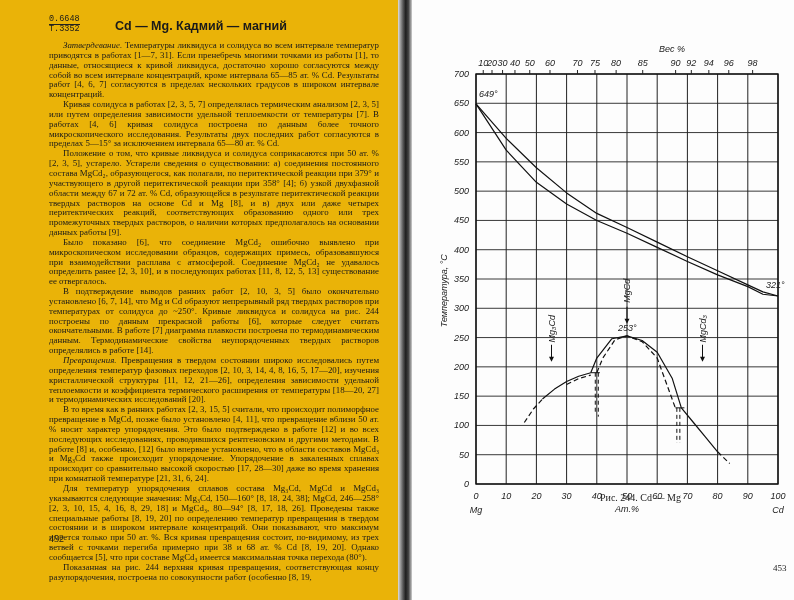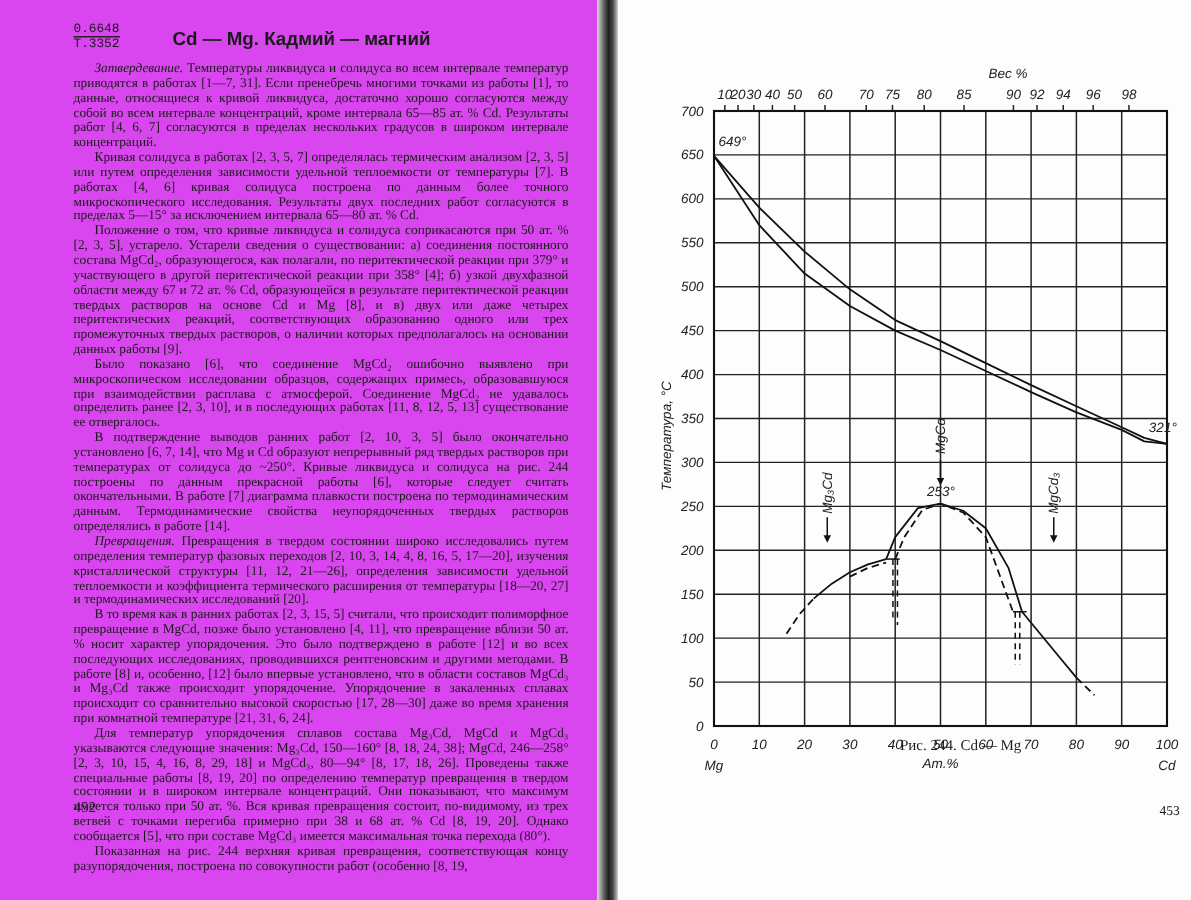--- a/index.html
+++ b/index.html
@@ -1,27 +1,27 @@
 <!DOCTYPE html>
 <html><head>
 <meta charset="utf-8">
 <style>
   html, body { margin:0; padding:0; }
   body { width:794px; height:600px; position:relative; overflow:hidden; background:#fff; font-family:"Liberation Serif", serif; color:#1a1a1a; }
-  .left-page { position:absolute; left:0; top:0; width:404px; height:600px; background:#d946ef; }
+  .left-page { position:absolute; left:0; top:0; width:404px; height:600px; background:#eab308; }
   .gutter { position:absolute; left:398px; top:0; width:14px; height:600px; background:linear-gradient(90deg,#ddd 0%, #5a5a5a 35%, #1e1e1e 55%, #444 75%, #cfcfcf 100%); }
   .right-page { position:absolute; left:412px; top:0; width:382px; height:600px; background:#fdfdfd; }
   .udc { position:absolute; left:49px; top:15px; font-family:"Liberation Mono", monospace; font-size:8.5px; line-height:9px; }
   .udc .top { border-bottom:1px solid #222; display:inline-block; }
   .page-title { position:absolute; left:115px; top:19px; width:230px; text-align:left; font-family:"Liberation Sans", sans-serif; font-weight:bold; font-size:12.5px; }
   .body-text { position:absolute; left:49px; top:41px; width:330px; font-size:8.9px; line-height:9.85px; text-align:justify; }
   .body-text p { margin:0; text-indent:14px; }
   .body-text i { }
   .folio-left { position:absolute; left:49px; top:533px; font-size:10px; }
-  .folio-right { position:absolute; left:773px; top:535px; font-size:9px; }
+  .folio-right { position:absolute; left:773px; top:563px; font-size:9px; }
   .caption { position:absolute; left:600px; top:492px; font-size:10px; }
   svg.chart { position:absolute; left:0; top:0; }
   .tick { font-family:"Liberation Sans", sans-serif; font-style:italic; font-size:9px; fill:#222; }
 </style>
 </head>
 <body>
 
 <div class="left-page">
   <div class="udc">
     <span class="top">0.6648</span><br>

